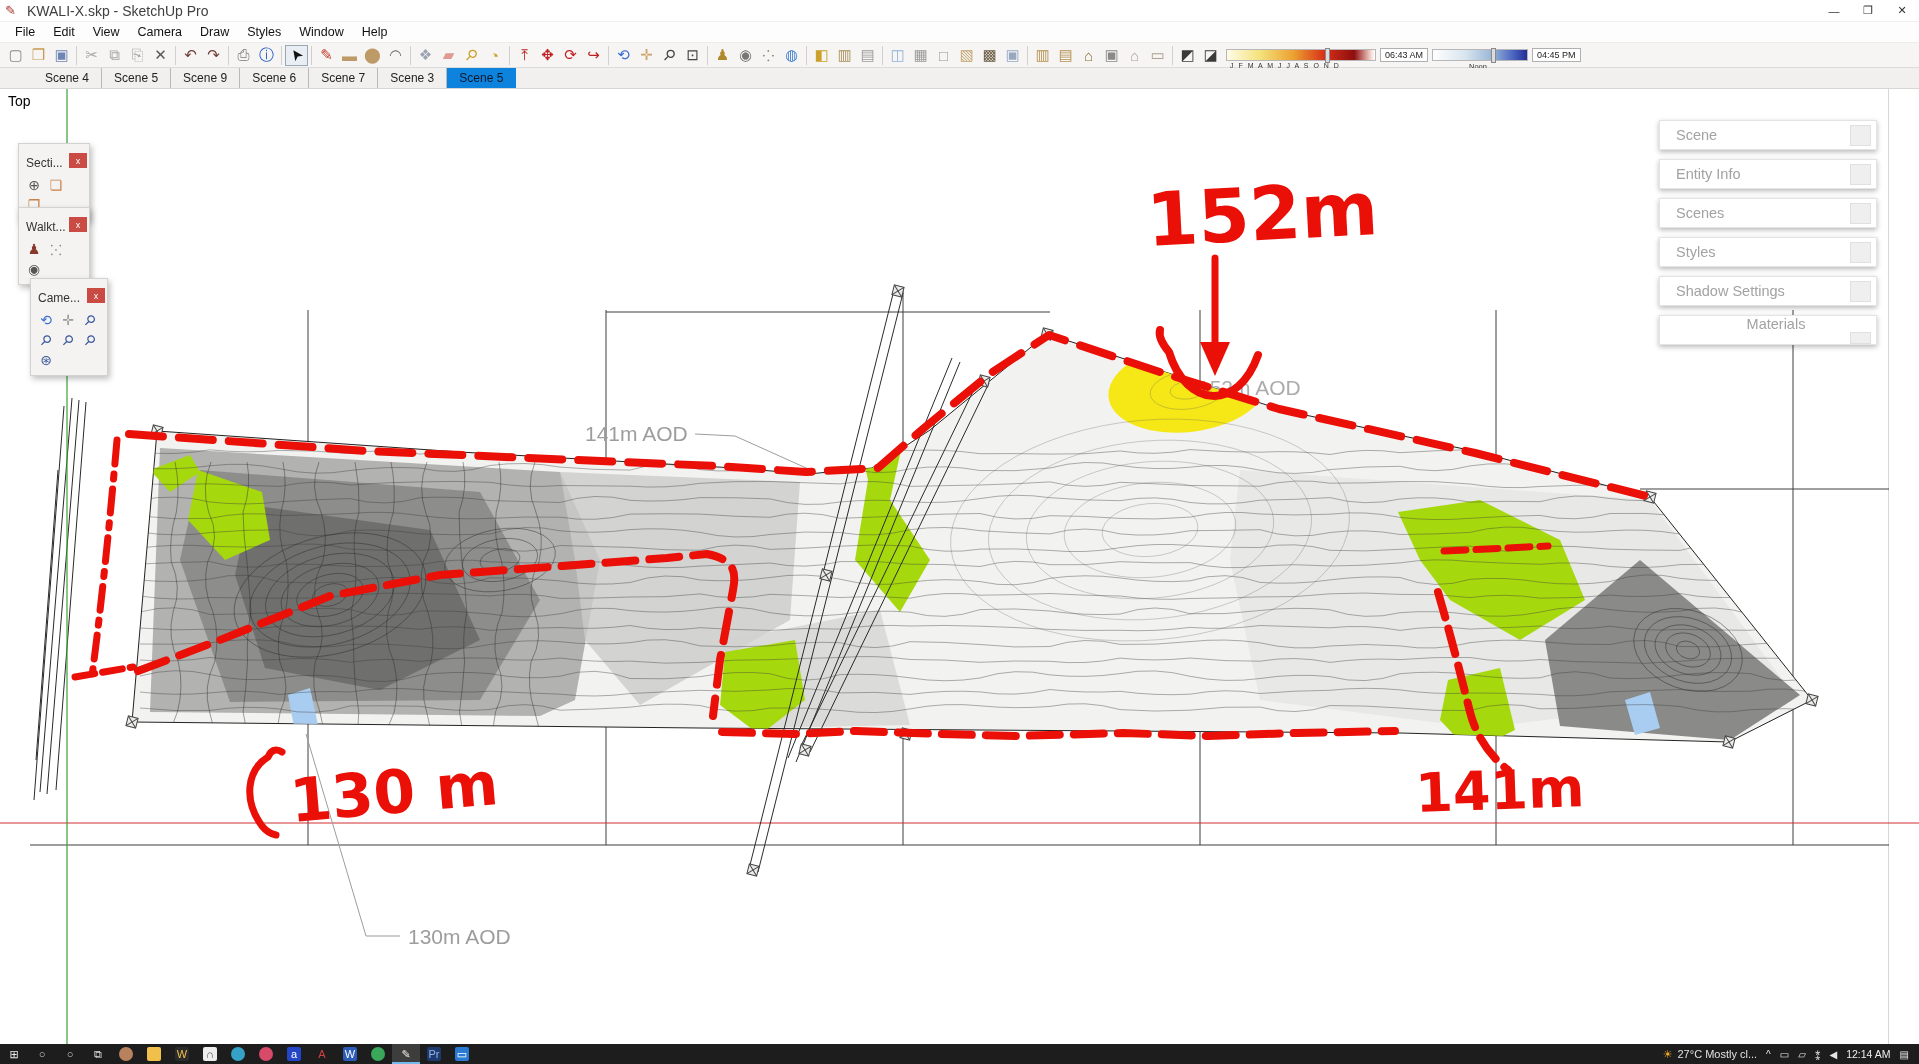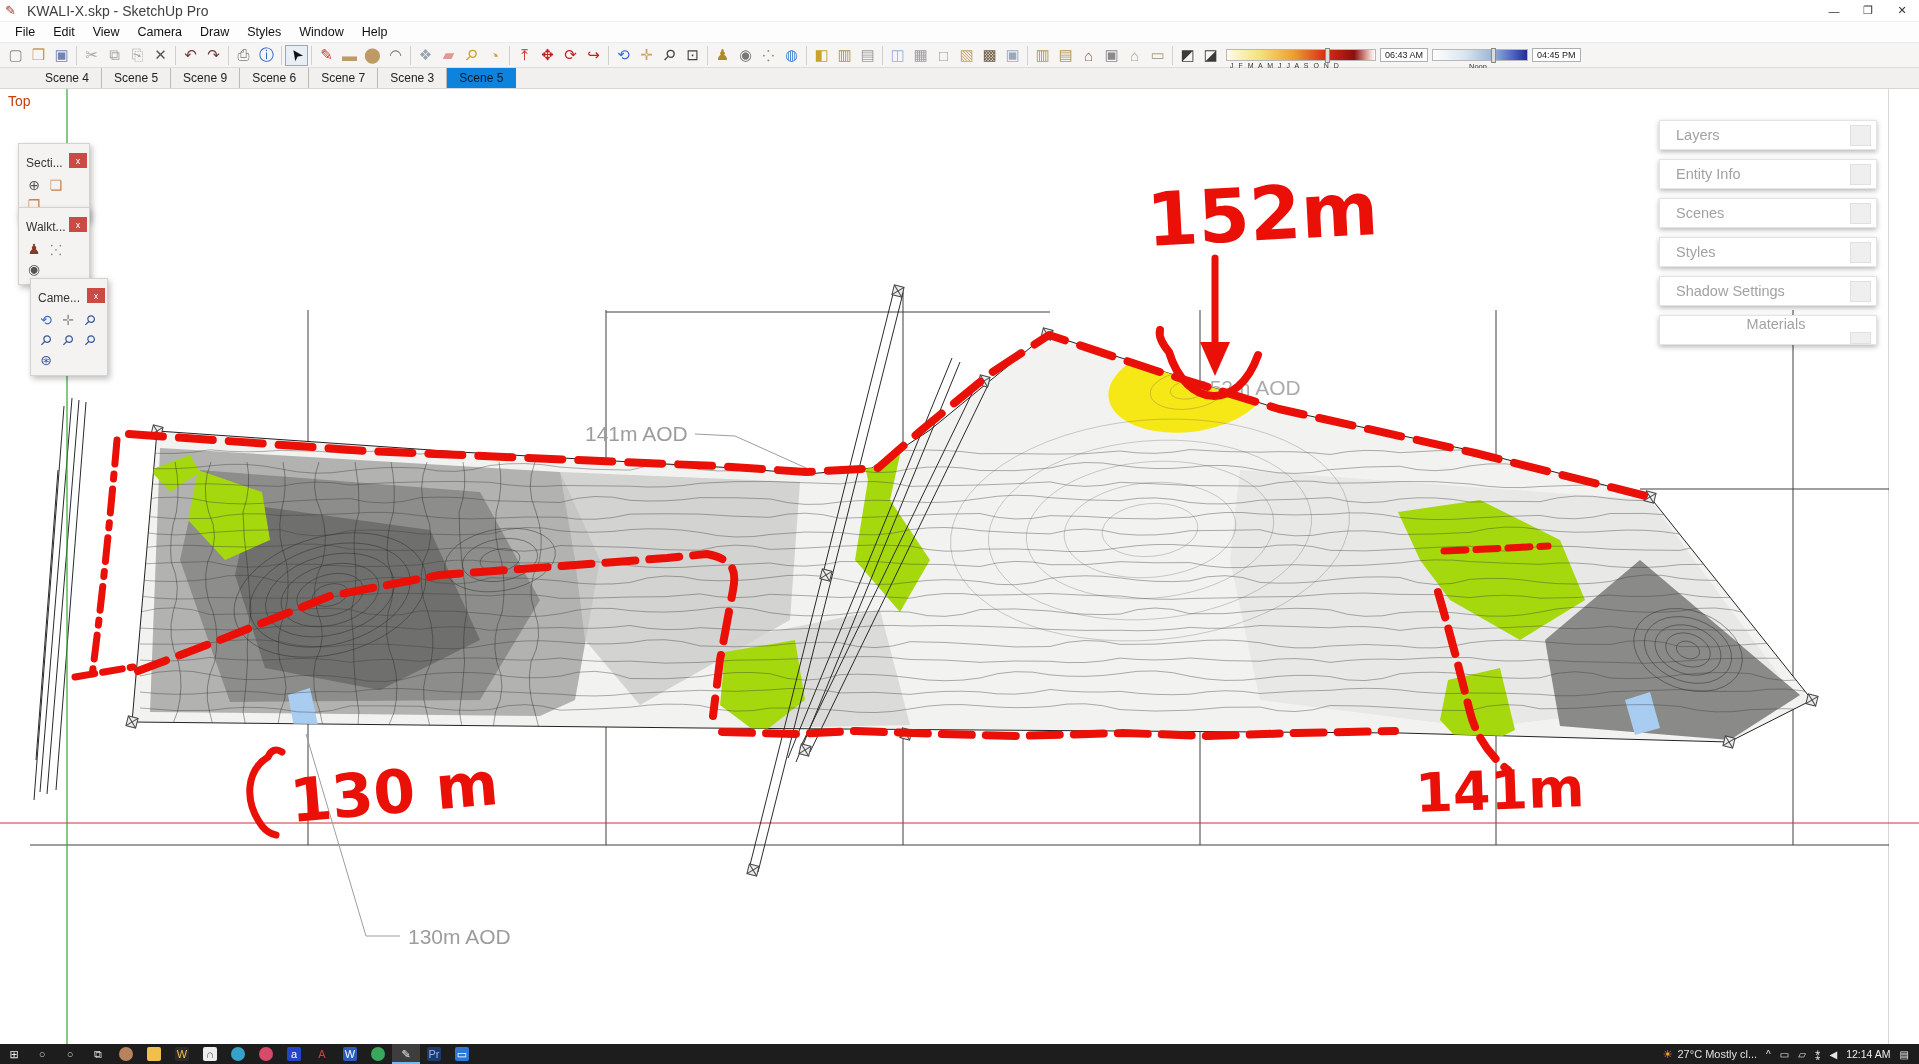--- a/index.html
+++ b/index.html
@@ -43,21 +43,21 @@
     padding:1px 4px; white-space:nowrap; }
 
   
   .scene-tabs { position:absolute; left:0; top:68px; width:1919px; height:21px; background:#f1f0ef;
     display:flex; align-items:stretch; border-bottom:1px solid #d6d6d4;padding-left:33px; }
   .tab { font-size:12px; color:#222; padding:3px 12px 0 12px; border-right:1px solid #b9b9b7; }
   .tab.active { background:#0d83dd; color:#0f172a; border-right-color:#0d83dd;text-align:center; }
 
   
   .canvas { position:absolute; left:0; top:89px; width:1919px; height:955px; background:#ffffff; }
-  .view-label { position:absolute; left:8px; top:4px; font-size:14px; color:#c2410c; z-index:3; }
+  .view-label { position:absolute; left:8px; top:4px; font-size:14px; color:#000000; z-index:3; }
   .canvas svg { position:absolute; left:0; top:0; }
   .canvas-right-edge { position:absolute; right:30px; top:0; width:1px; height:955px; background:#d8d8d8; }
 
   .ct  { fill:none; stroke:#3c3c3c; stroke-width:0.8; opacity:0.5; }
   .ctd { fill:none; stroke:#2c2c2c; stroke-width:0.8; opacity:0.55; }
   .ctl { fill:none; stroke:#5a5a5a; stroke-width:0.8; opacity:0.35; }
   .red-marker { fill:none; stroke:#ea1008; stroke-linecap:round; stroke-linejoin:round; }
   .hand-num { font-family:"DejaVu Sans", sans-serif; font-weight:bold; fill:#ea1008; }
   .callout { font-family:"Liberation Sans", sans-serif; fill:#9d9d9d; font-size:21px; }
   .leader { fill:none; stroke:#9d9d9d; stroke-width:1; }
@@ -590,21 +590,21 @@
           <span style="color: rgb(58, 90, 154); transform: rotate(45deg);">⚲</span>
         </div>
         <div class="f-ico">
           <span style="color: rgb(58, 90, 154);">⊛</span>
         </div>
       </div>
   </div>
 
   <div id="trayPanels">
       <div class="tray-panel" style="top: 31px;">
-        <span class="tray-panel-label">Layers</span>
+        <span class="tray-panel-label">Scene</span>
         <span class="tray-expand"></span>
       </div>
       <div class="tray-panel" style="top: 70px;">
         <span class="tray-panel-label">Entity Info</span>
         <span class="tray-expand"></span>
       </div>
       <div class="tray-panel" style="top: 109px;">
         <span class="tray-panel-label">Scenes</span>
         <span class="tray-expand"></span>
       </div>

